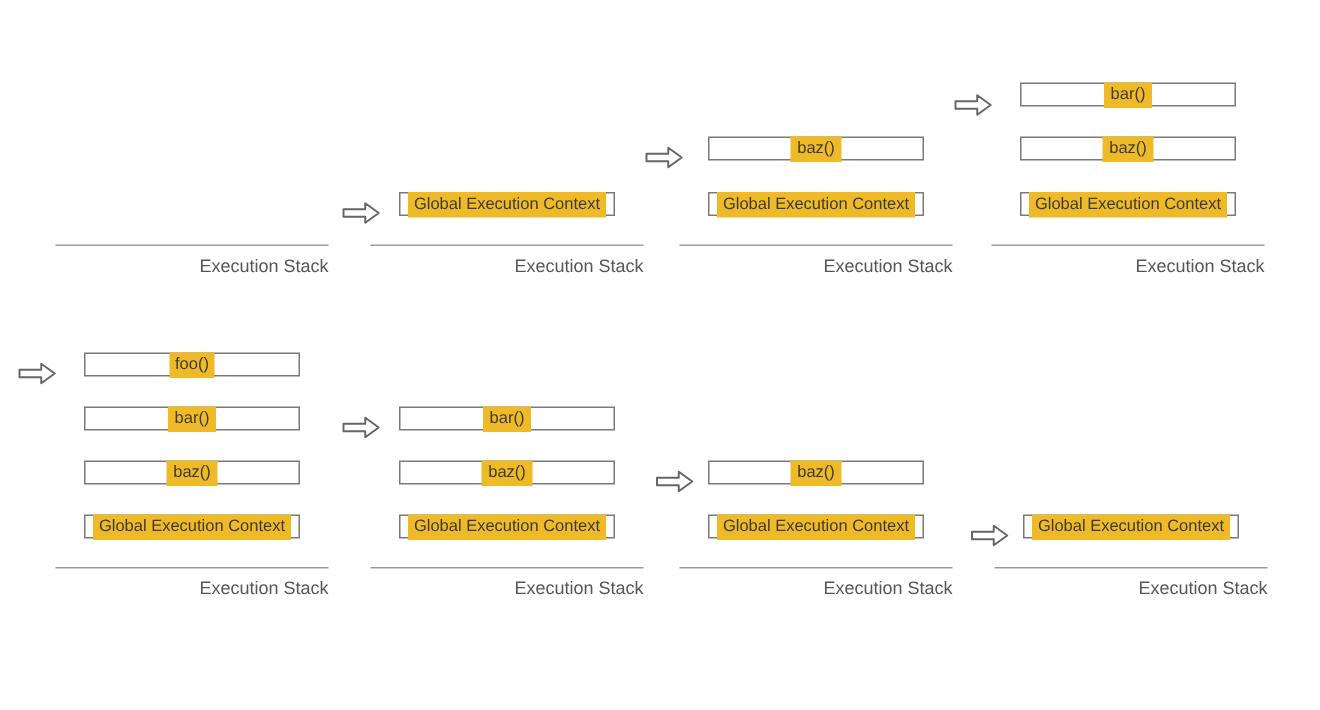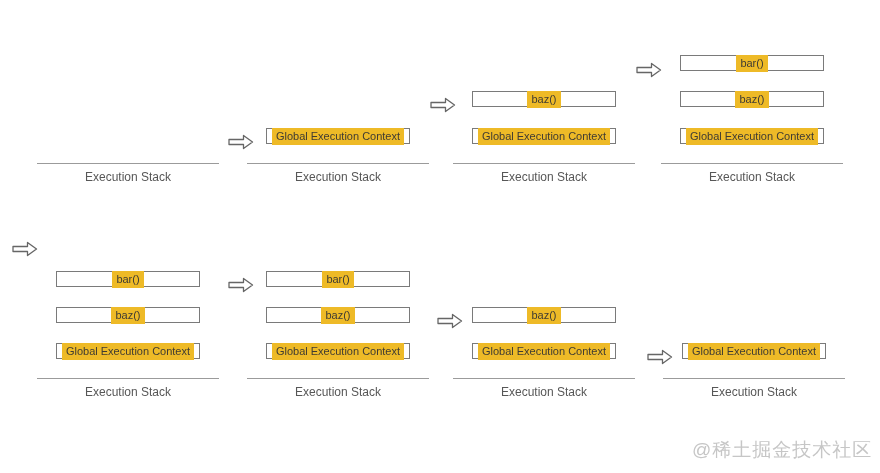--- a/index.html
+++ b/index.html
@@ -38,21 +38,21 @@
   }
   .baseline {
     position: absolute;
     width: 182px;
     height: 0;
     border-top: 1px solid #9b9b9b;
   }
   .stack-label {
     position: absolute;
     width: 182px;
-    text-align: center;
+    text-align: right;
     font-size: 12px;
     color: #575757;
   }
   .arrow {
     position: absolute;
     width: 26px;
     height: 16px;
   }
   .watermark {
     position: absolute;
@@ -116,20 +116,23 @@
   </div>
   <div class="baseline" style="left:661px;top:163px"></div>
   <div class="stack-label" style="left:661px;top:170px">Execution Stack</div>
 
   <div class="arrow" style="left:12px;top:241px">
     <svg width="26" height="16" viewBox="0 0 26 16">
         <path d="M1 5.5 H15.5 V1.5 L24.5 8 L15.5 14.5 V10.5 H1 Z" fill="#ffffff" stroke="#666666" stroke-width="1.3" stroke-linejoin="round"></path>
       </svg>
   </div>
 
+  <div class="slot boxed" style="left:56px;top:235px">
+    <span class="hl">foo()</span>
+  </div>
   <div class="slot boxed" style="left:56px;top:271px">
     <span class="hl">bar()</span>
   </div>
   <div class="slot boxed" style="left:56px;top:307px">
     <span class="hl">baz()</span>
   </div>
   <div class="slot boxed" style="left:56px;top:343px">
     <span class="hl">Global Execution Context</span>
   </div>
   <div class="baseline" style="left:37px;top:378px"></div>
@@ -173,15 +176,14 @@
         <path d="M1 5.5 H15.5 V1.5 L24.5 8 L15.5 14.5 V10.5 H1 Z" fill="#ffffff" stroke="#666666" stroke-width="1.3" stroke-linejoin="round"></path>
       </svg>
   </div>
 
   <div class="slot boxed" style="left:682px;top:343px">
     <span class="hl">Global Execution Context</span>
   </div>
   <div class="baseline" style="left:663px;top:378px"></div>
   <div class="stack-label" style="left:663px;top:385px">Execution Stack</div>
 
-  <div class="watermark">@稀土掘金技术社区</div>
 
 </div>
 
 </body></html>

